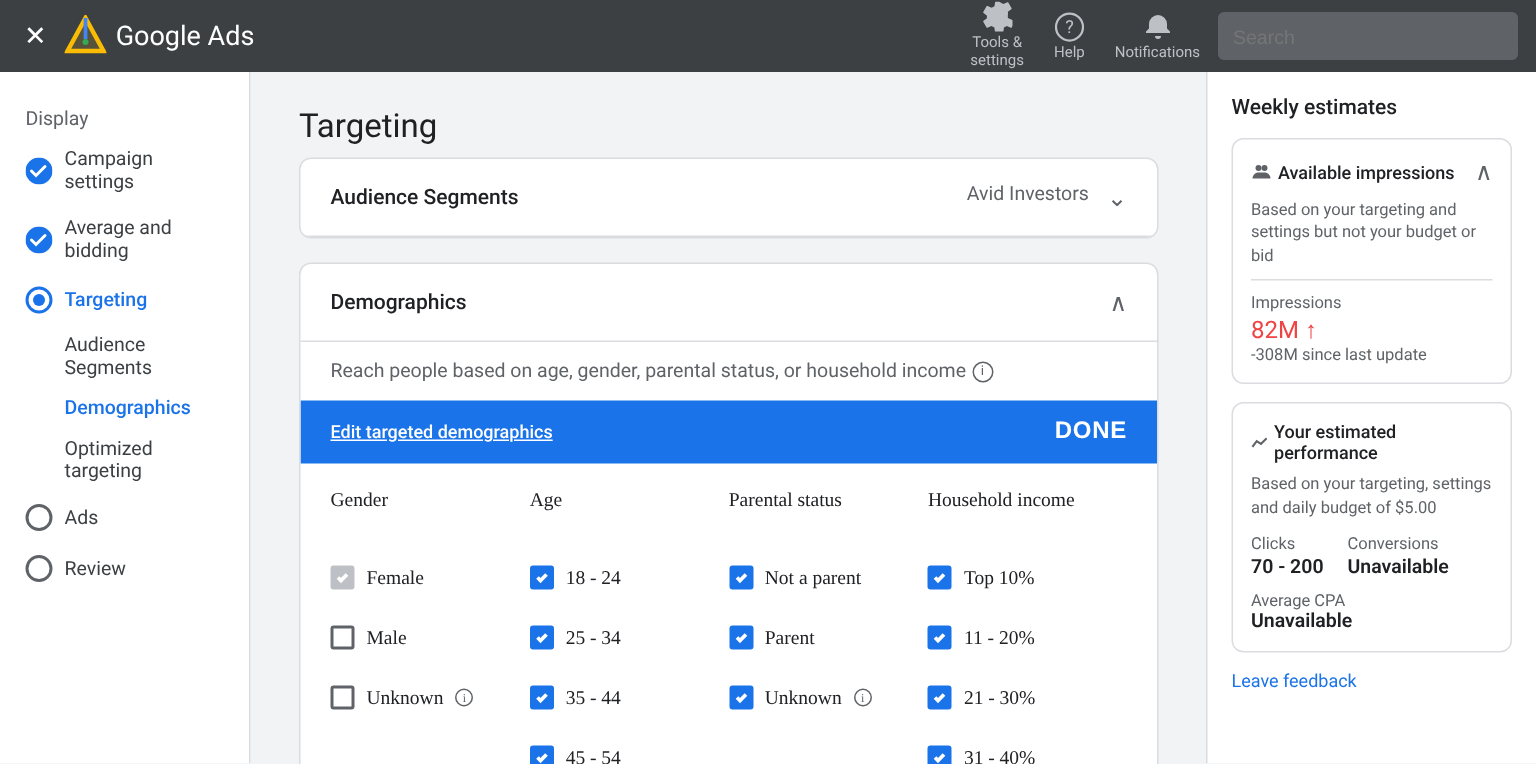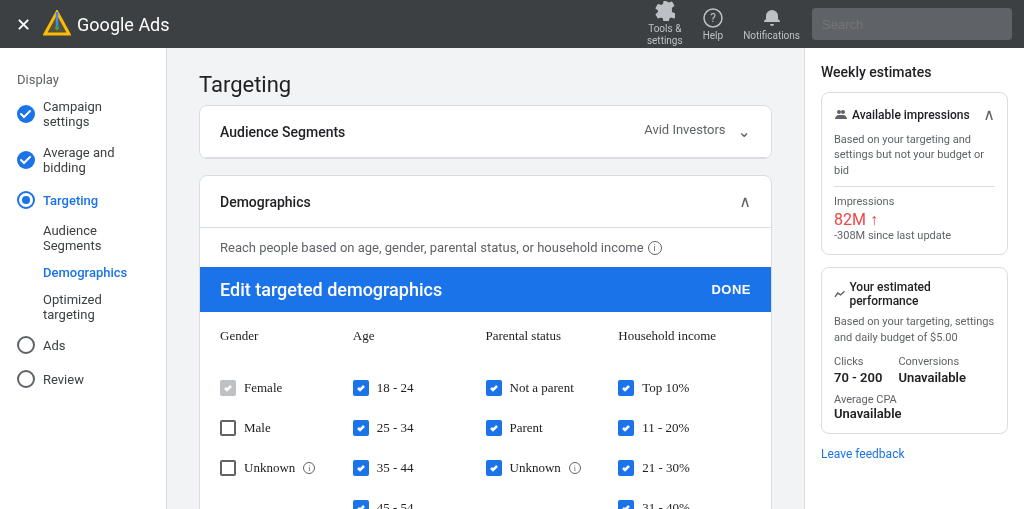--- a/index.html
+++ b/index.html
@@ -43,22 +43,22 @@
     .card-header-subtitle { font-size: 13px; color: #5f6368; }
 
     
     .demo-header { display: flex; align-items: center; justify-content: space-between; padding: 16px 20px; border-bottom: 1px solid #dadce0; cursor: pointer; }
     .demo-header-title { font-size: 14px; font-weight: 500; }
     .description { padding: 12px 20px; font-size: 13px; color: #5f6368; display: flex; align-items: center; gap: 4px; }
     .info-icon { width: 14px; height: 14px; border-radius: 50%; border: 1.5px solid #5f6368; display: inline-flex; align-items: center; justify-content: center; font-size: 9px; color: #5f6368; flex-shrink: 0; cursor: pointer; }
 
     
     .edit-bar { background: #1a73e8; color: #fff; padding: 12px 20px; display: flex; align-items: center; justify-content: space-between; }
-    .edit-bar-label { font-size: 18px; font-weight: 500; }
-    .done-btn { background: transparent; border: none; color: #fff; font-size: 13px; font-weight: 600; cursor: pointer; letter-spacing: 0.5px; }
+    .edit-bar-label { font-size: 12px; font-weight: 500; text-decoration: underline; }
+    .done-btn { background: transparent; border: none; color: #fff; font-size: 16px; font-weight: 600; cursor: pointer; letter-spacing: 0.5px; }
 
     
     .demo-table { display: grid; grid-template-columns: 1fr 1fr 1fr 1fr; padding: 16px 20px; gap: 0; }
     .demo-col-header { font-size: 13px; font-weight: 500; color: #202124; margin-bottom: 12px; }
     .demo-col { display: flex; flex-direction: column; gap: 24px; padding-right: 16px; font-family: Liberation Serif, serif; }
     .demo-item { display: flex; align-items: center; gap: 8px; font-size: 13px; color: #202124; }
     .cb-blue { width: 16px; height: 16px; background: #1a73e8; border-radius: 2px; display: flex; align-items: center; justify-content: center; flex-shrink: 0; }
     .cb-blue svg { width: 10px; height: 10px; }
     .cb-gray { width: 16px; height: 16px; background: #bdc1c6; border-radius: 2px; display: flex; align-items: center; justify-content: center; flex-shrink: 0; }
     .cb-empty { width: 16px; height: 16px; border: 2px solid #5f6368; border-radius: 2px; flex-shrink: 0; background: #fff; }

